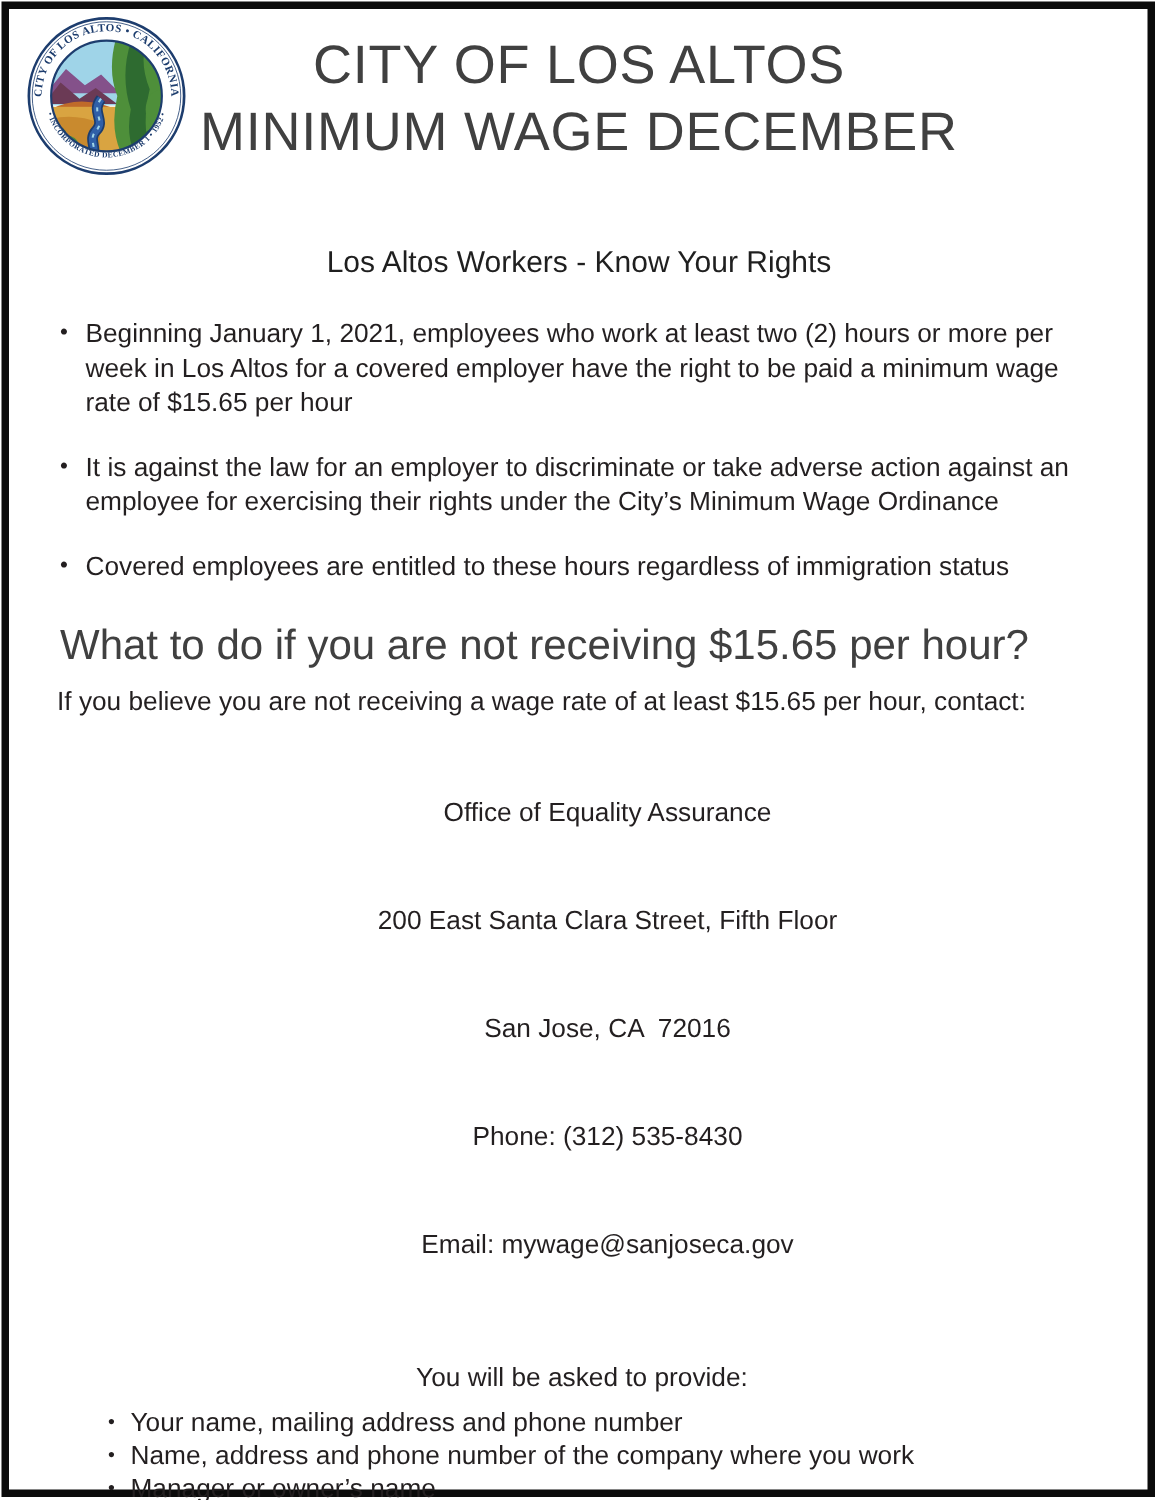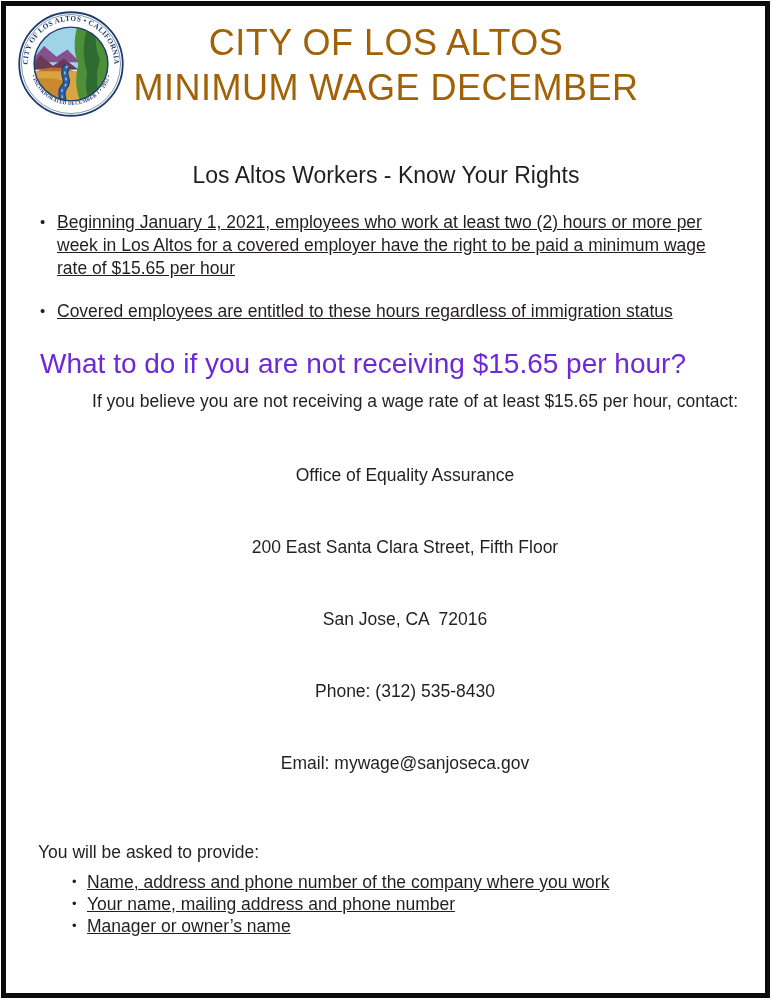--- a/index.html
+++ b/index.html
@@ -27,64 +27,64 @@
     position: absolute;
     left: 17px; top: 10px;
     width: 108px; height: 108px;
   }
   .titles {
     padding-top: 20px;
     text-align: center;
     font-size: 36px;
     line-height: 45px;
     letter-spacing: 0.5px;
-    color: #a16207;
+    color: #404040;
   }
 
   
   .h-know {
     margin-top: 30px;
     text-align: center;
-    font-size: 23px;
+    font-size: 20px;
     line-height: 34px;
     font-weight: normal;
     color: #1f1f1f;
   }
   .h-what {
     margin: 24px 0 0 2px;
     font-size: 28px;
     line-height: 33px;
     font-weight: normal;
-    color: #6d28d9;
+    color: #404040;
   }
 
   .content { padding: 0 30px 0 38px; font-size: 17.5px; line-height: 23px; }
 
-  ul { list-style: none; margin: 0; padding: 0; text-decoration: underline; }
+  ul { list-style: none; margin: 0; padding: 0; }
 
   .rights { margin-top: 19px; }
   .rights li {
     position: relative;
     padding-left: 19px;
     margin-bottom: 20px;
     max-width: 692px;
   }
   .rights li::before {
     content: "\2022";
     position: absolute;
     left: 2px; top: -1px;
     font-size: 15px;
   }
 
   .para { margin: 0; max-width: 700px; }
-  .mt-intro { margin-top: 10px; text-align: right; }
+  .mt-intro { margin-top: 10px; }
 
   .contact { margin: 2px 0 0 30px; line-height: 24px; white-space: pre-wrap; text-align: center; }
 
-  .provide-intro { margin-top: 18px; }
+  .provide-intro { margin-top: 18px; text-align: center; }
 
   .provide { margin: 8px 0 0 34px; }
   .provide li {
     position: relative;
     padding-left: 15px;
     line-height: 21.8px;
   }
   .provide li::before {
     content: "\2022";
     position: absolute;
@@ -139,38 +139,39 @@
       <div>MINIMUM WAGE DECEMBER</div>
     </div>
   </div>
 
   <h1 class="h-know">Los Altos Workers - Know Your Rights</h1>
 
   <div class="content">
 
     <ul class="rights">
       <li>Beginning January 1, 2021, employees who work at least two (2) hours or more per week in Los Altos for a covered employer have the right to be paid a minimum wage rate of $15.65 per hour</li>
+      <li>It is against the law for an employer to discriminate or take adverse action against an employee for exercising their rights under the City’s Minimum Wage Ordinance</li>
       <li>Covered employees are entitled to these hours regardless of immigration status</li>
     </ul>
 
     <h2 class="h-what">What to do if you are not receiving $15.65 per hour?</h2>
 
     <p class="para mt-intro">If you believe you are not receiving a wage rate of at least $15.65 per hour, contact:</p>
 
     <div class="contact">
       <div>Office of Equality Assurance</div>
       <div>200 East Santa Clara Street, Fifth Floor</div>
       <div>San Jose, CA  72016</div>
       <div>Phone: (312) 535-8430</div>
       <div>Email: mywage@sanjoseca.gov</div>
     </div>
 
     <p class="para provide-intro">You will be asked to provide:</p>
 
     <ul class="provide">
+      <li>Your name, mailing address and phone number</li>
       <li>Name, address and phone number of the company where you work</li>
-      <li>Your name, mailing address and phone number</li>
       <li>Manager or owner’s name</li>
 
     </ul>
 
   </div>
 </div>
 
 </body></html>

